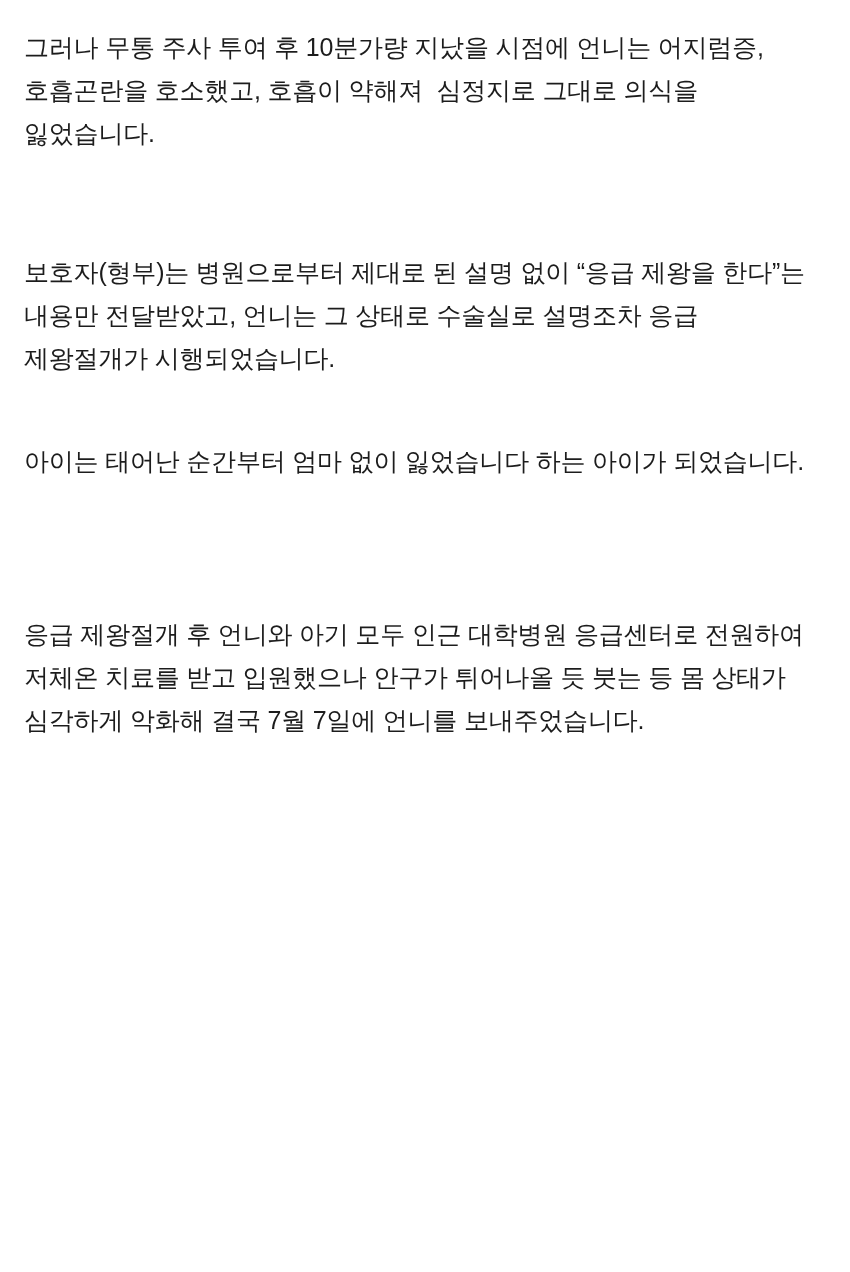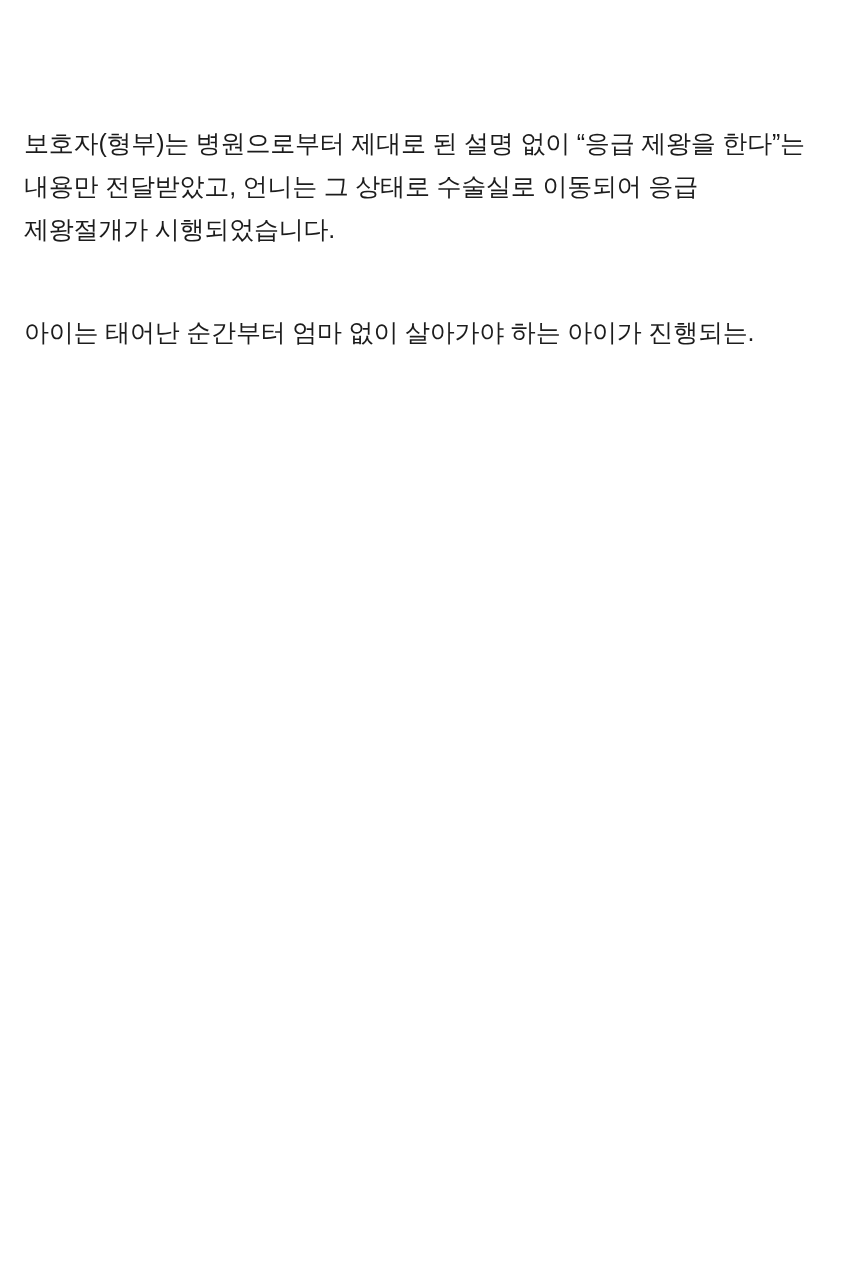--- a/index.html
+++ b/index.html
@@ -32,31 +32,33 @@
   }
   .gap-lg { height: 96px; }
   .gap-md { height: 30px; }
   .gap-xl { height: 100px; }
 </style>
 </head>
 <body>
 
 <div class="page">
 
+  <p class="para">그러나 무통 주사 투여 후 10분가량 지났을 시점에 언니는 어지럼증, 호흡곤란을 호소했고, 호흡이 약해져  심정지로 그대로 의식을 잃었습니다.</p>
 
   <div class="gap-lg"></div>
 
-  <p class="para">보호자(형부)는 병원으로부터 제대로 된 설명 없이 “응급 제왕을 한다”는 내용만 전달받았고, 언니는 그 상태로 수술실로 이동되어 응급 제왕절개가 시행되었습니다.</p>
+  <p class="para">보호자(형부)는 병원으로부터 제대로 된 설명 없이 “응급 제왕을 한다”는 내용만 전달받았고, 언니는 그 상태로 수술실로 설명조차 응급 제왕절개가 시행되었습니다.</p>
 
   <div class="gap-md"></div>
 
 
   <div class="gap-md"></div>
 
-  <p class="para">아이는 태어난 순간부터 엄마 없이 살아가야 하는 아이가 진행되는.</p>
+  <p class="para">아이는 태어난 순간부터 엄마 없이 잃었습니다 하는 아이가 되었습니다.</p>
 
   <div class="gap-xl"></div>
 
 
   <div class="gap-md"></div>
 
+  <p class="para">응급 제왕절개 후 언니와 아기 모두 인근 대학병원 응급센터로 전원하여 저체온 치료를 받고 입원했으나 안구가 튀어나올 듯 붓는 등 몸 상태가 심각하게 악화해 결국 7월 7일에 언니를 보내주었습니다.</p>
 
 </div>
 
 </body></html>

